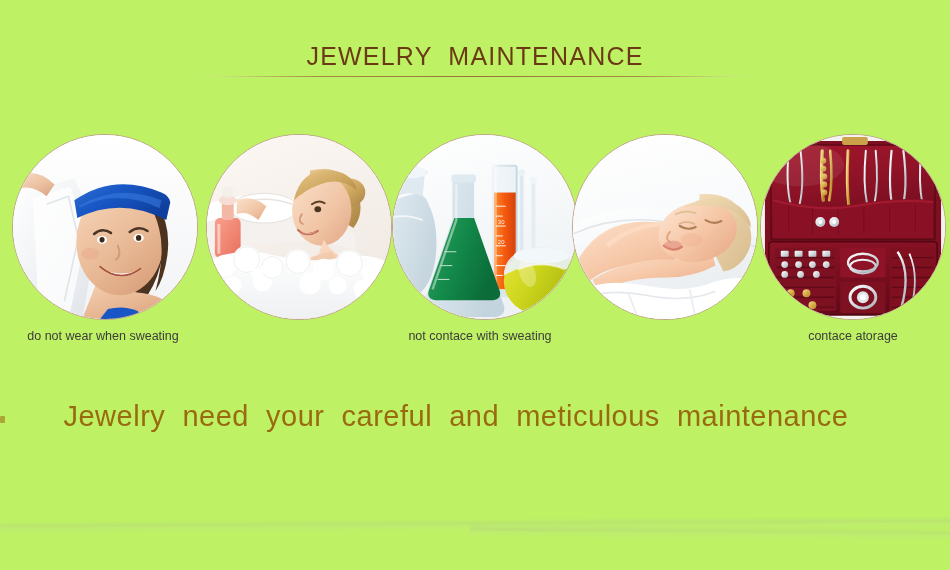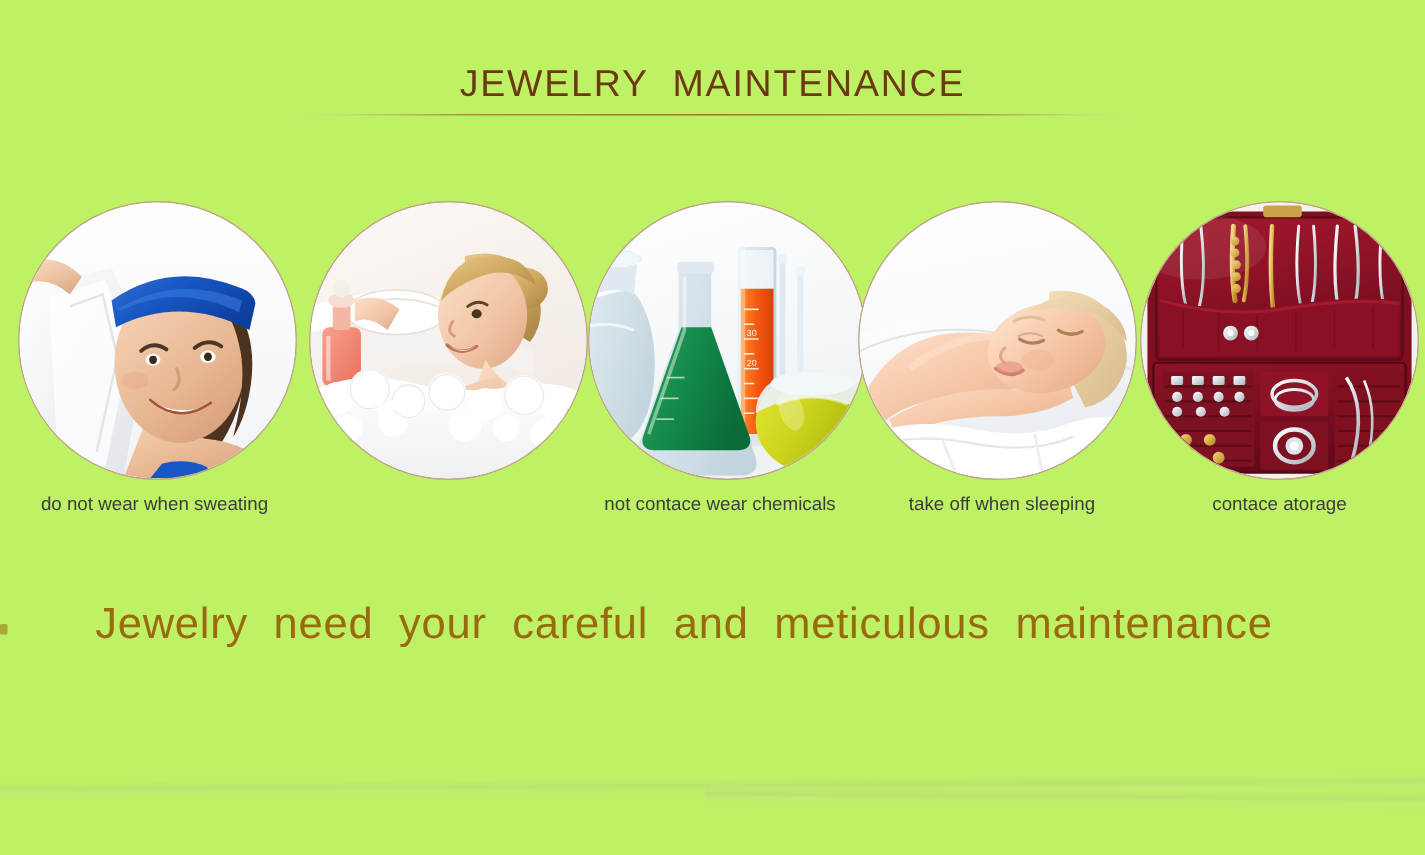--- a/index.html
+++ b/index.html
@@ -584,22 +584,21 @@
           <path d="M150 120 q10 22 2 54" stroke="url(#g5silver)" stroke-width="1.8" fill="none"></path>
 
           <ellipse cx="40" cy="30" rx="44" ry="22" fill="#ffffff" opacity="0.08"></ellipse>
         </svg>
       </div>
     </div>
   </div>
 
   <div class="caption-row">
     <div class="caption" id="cap-0" style="left: 0px; width: 206px;">do not wear when sweating</div>
-    <div class="caption" id="cap-2" style="left: 380px; width: 200px;">not contace wear chemicals</div>
-    <div class="caption" id="cap-3" style="left: 578px; width: 180px;">take off when sleeping</div>
+    <div class="caption" id="cap-2" style="left: 380px; width: 200px;">not contace with sweating</div>
     <div class="caption" id="cap-4" style="left: 760px; width: 186px;">contace atorage</div>
   </div>
 
   <div class="tagline">Jewelry  need  your  careful  and  meticulous  maintenance</div>
 
   <div class="page-edge"></div>
   <div class="page-edge right"></div>
   <div class="edge-fleck"></div>
 
 </div>

